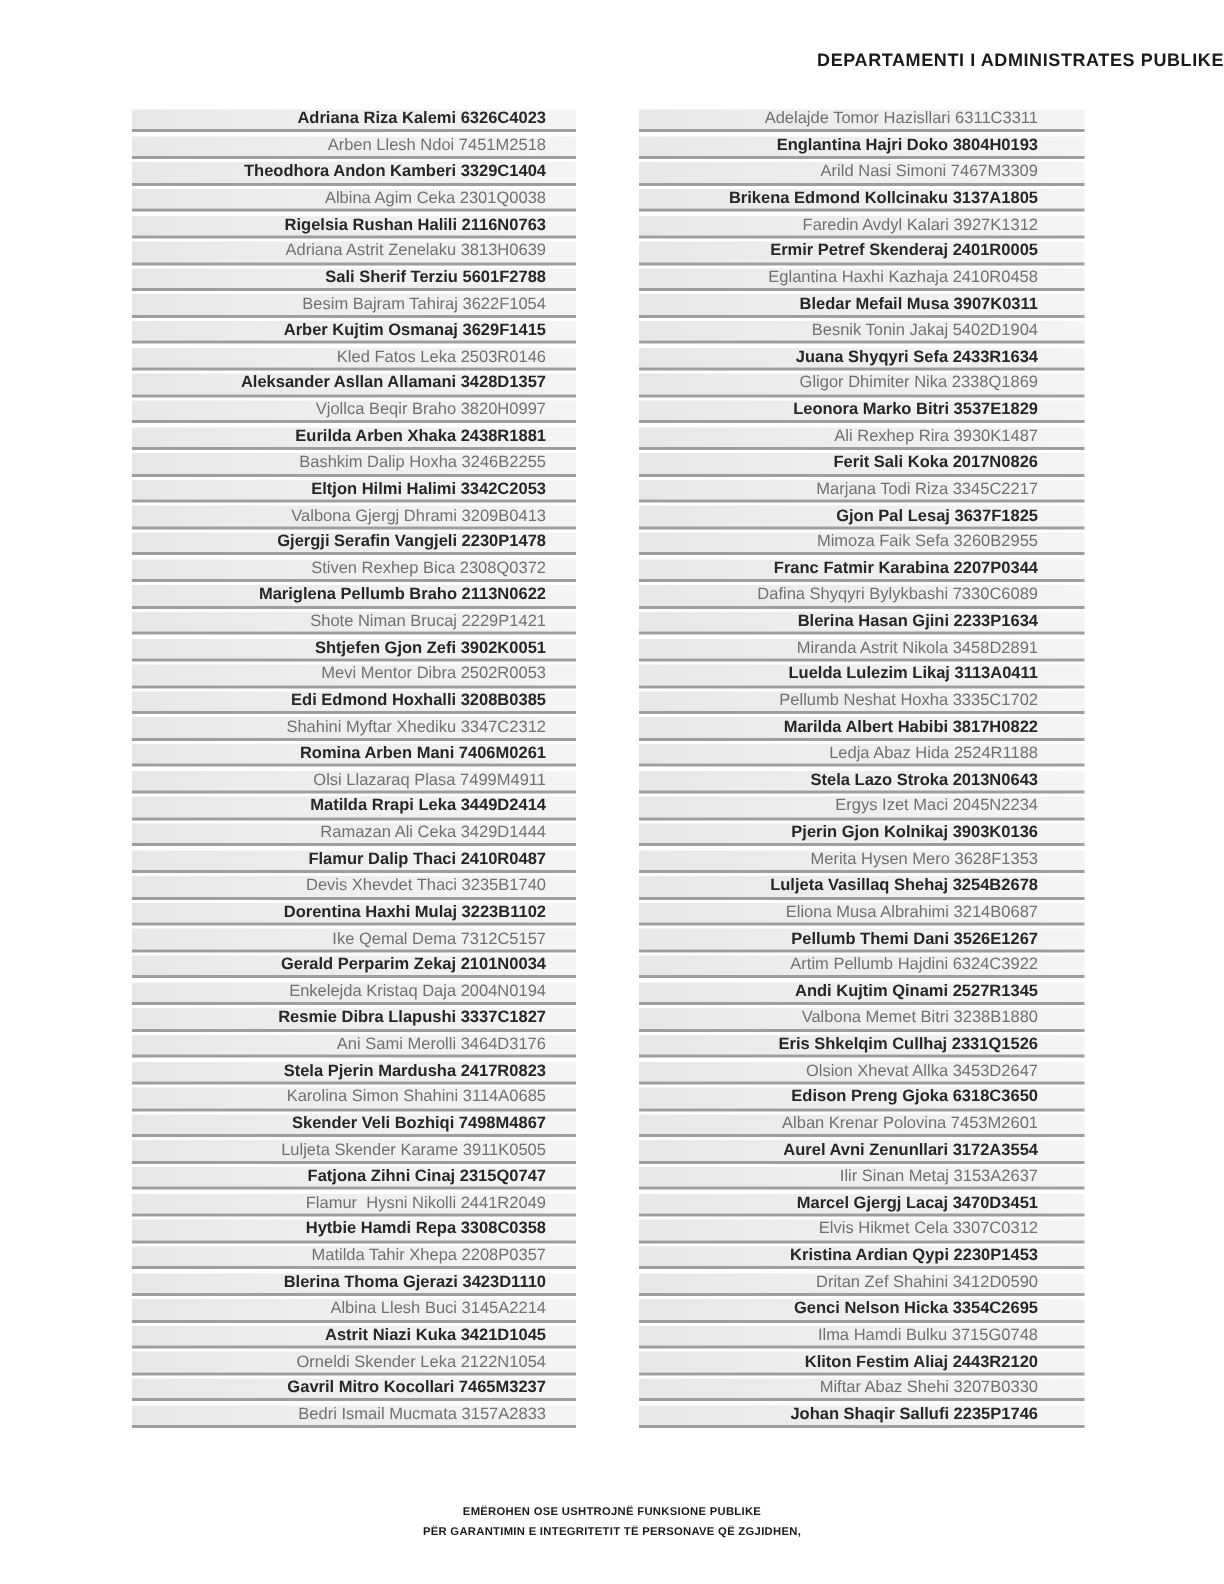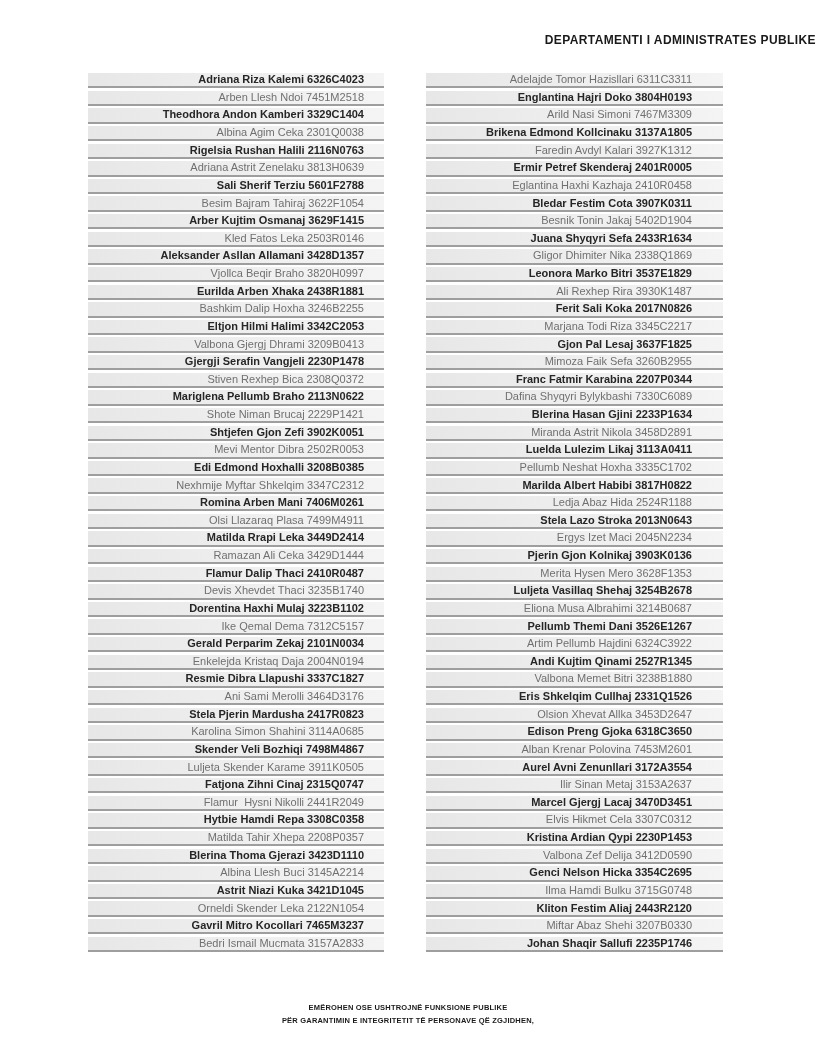--- a/index.html
+++ b/index.html
@@ -178,21 +178,21 @@
           <span>Mevi Mentor Dibra 2502R0053</span>
         </div>
       </div>
       <div class="row bold">
         <div class="cell">
           <span>Edi Edmond Hoxhalli 3208B0385</span>
         </div>
       </div>
       <div class="row">
         <div class="cell">
-          <span>Nexhmije Myftar Shkelqim 3347C2312</span>
+          <span>Shahini Myftar Xhediku 3347C2312</span>
         </div>
       </div>
       <div class="row bold">
         <div class="cell">
           <span>Romina Arben Mani 7406M0261</span>
         </div>
       </div>
       <div class="row">
         <div class="cell">
           <span>Olsi Llazaraq Plasa 7499M4911</span>
@@ -350,21 +350,21 @@
           <span>Ermir Petref Skenderaj 2401R0005</span>
         </div>
       </div>
       <div class="row">
         <div class="cell">
           <span>Eglantina Haxhi Kazhaja 2410R0458</span>
         </div>
       </div>
       <div class="row bold">
         <div class="cell">
-          <span>Bledar Festim Cota 3907K0311</span>
+          <span>Bledar Mefail Musa 3907K0311</span>
         </div>
       </div>
       <div class="row">
         <div class="cell">
           <span>Besnik Tonin Jakaj 5402D1904</span>
         </div>
       </div>
       <div class="row bold">
         <div class="cell">
           <span>Juana Shyqyri Sefa 2433R1634</span>
@@ -535,21 +535,21 @@
           <span>Elvis Hikmet Cela 3307C0312</span>
         </div>
       </div>
       <div class="row bold">
         <div class="cell">
           <span>Kristina Ardian Qypi 2230P1453</span>
         </div>
       </div>
       <div class="row">
         <div class="cell">
-          <span>Valbona Zef Delija 3412D0590</span>
+          <span>Dritan Zef Shahini 3412D0590</span>
         </div>
       </div>
       <div class="row bold">
         <div class="cell">
           <span>Genci Nelson Hicka 3354C2695</span>
         </div>
       </div>
       <div class="row">
         <div class="cell">
           <span>Ilma Hamdi Bulku 3715G0748</span>

